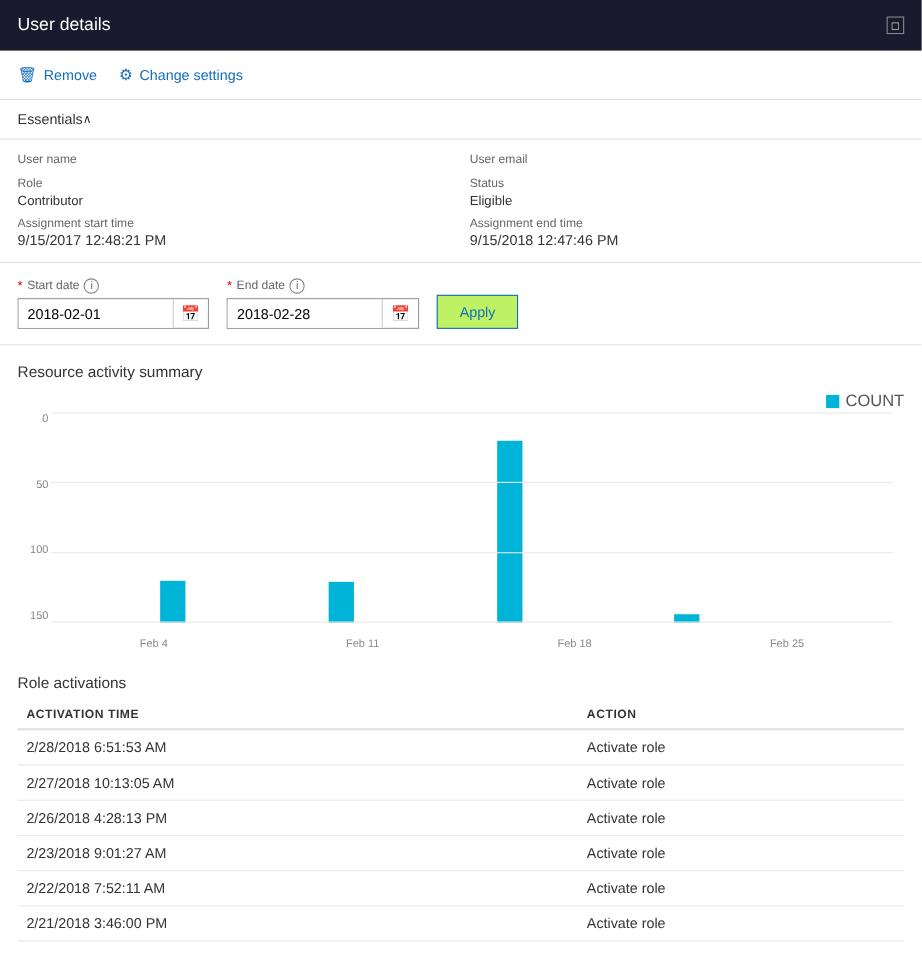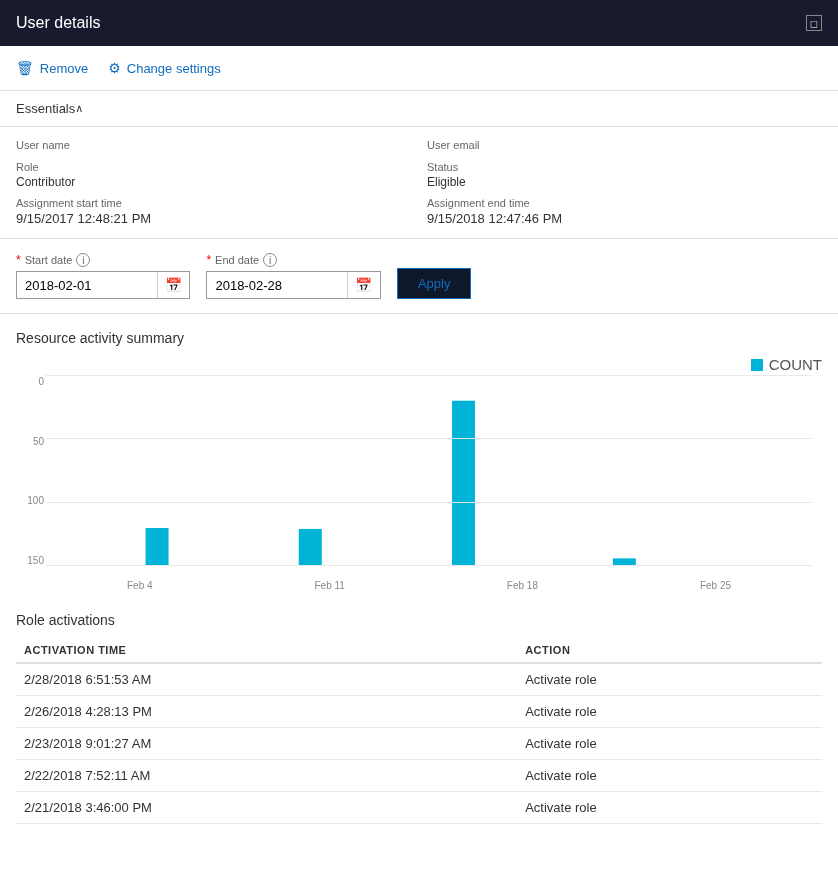--- a/index.html
+++ b/index.html
@@ -93,21 +93,21 @@
       font-family: inherit;
     }
     .cal-btn {
       padding: 5px 7px; border: none; background: none;
       cursor: pointer; color: #555; border-left: 1px solid #ccc;
       font-size: 14px;
     }
     .apply-btn {
       padding: 7px 20px;
       border: 1px solid #106ebe;
-      background: #0f172a; color: #106ebe;
+      background: #bef264; color: #106ebe;
       font-size: 13px; cursor: pointer;
       font-family: inherit;
     }
 
     .chart-section { padding: 16px 16px 0; }
     .chart-title { font-size: 14px; font-weight: 500; margin-bottom: 10px; }
 
     .chart-container {
       position: relative;
       width: 100%;
@@ -291,20 +291,24 @@
         <th>ACTIVATION TIME</th>
         <th>ACTION</th>
       </tr>
     </thead>
     <tbody id="activations-tbody">
     <tr>
       <td>2/28/2018 6:51:53 AM</td>
       <td>Activate role</td>
     </tr>
         <tr>
+      <td>2/27/2018 10:13:05 AM</td>
+      <td>Activate role</td>
+    </tr>
+        <tr>
       <td>2/26/2018 4:28:13 PM</td>
       <td>Activate role</td>
     </tr>
         <tr>
       <td>2/23/2018 9:01:27 AM</td>
       <td>Activate role</td>
     </tr>
         <tr>
       <td>2/22/2018 7:52:11 AM</td>
       <td>Activate role</td>

